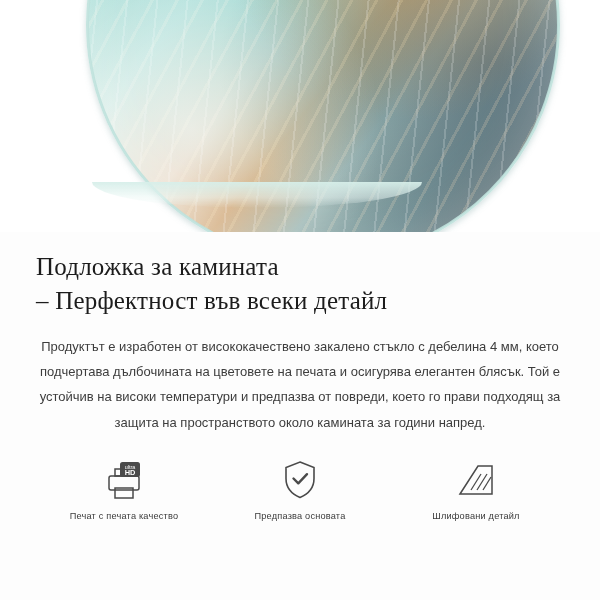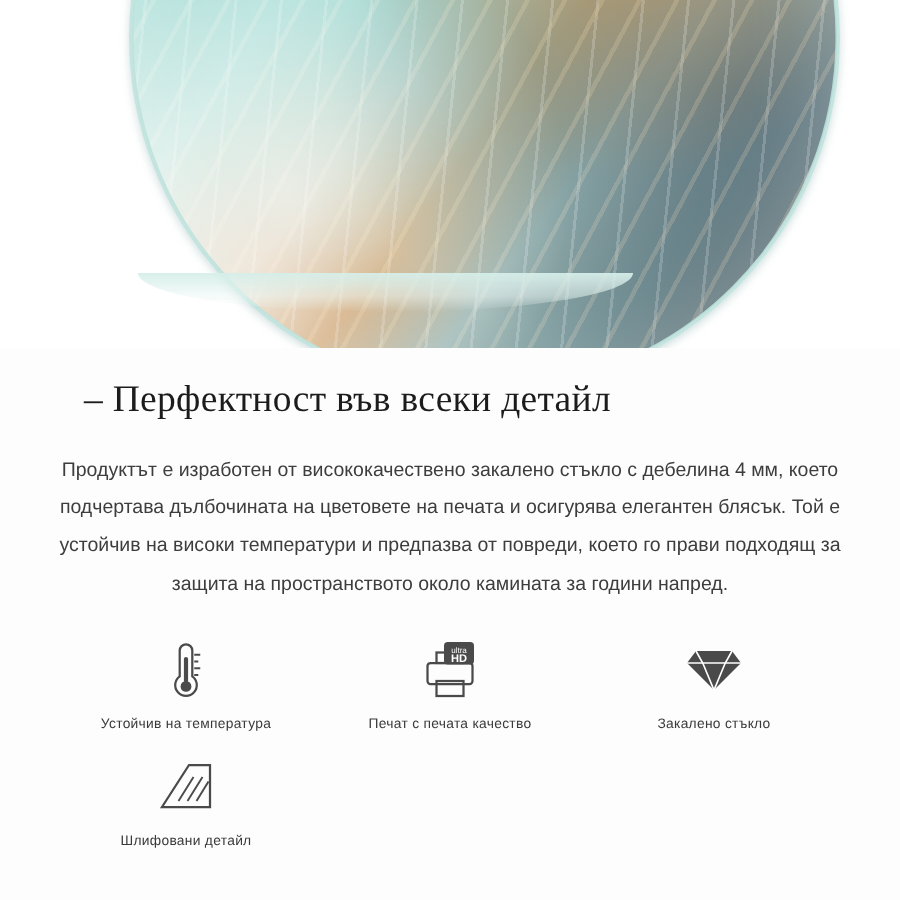--- a/index.html
+++ b/index.html
@@ -77,21 +77,21 @@
   .content { padding: 0 36px; }
   .headline {
     margin-top: 18px;
     font-family: "Liberation Serif", serif;
     font-size: 25px;
     line-height: 1.35;
     color: #1c1c1c;
     font-weight: 400;
     letter-spacing: 0.2px;
   }
-  .headline .line2 { display: block; margin-left: 20px; }
+  .headline .line2 { display: block; }
   .body-copy {
     margin-top: 16px;
     font-size: 13px;
     line-height: 1.95;
     color: #3d3d3d;
     max-width: 530px;
     text-align: center;
   }
 
   
@@ -129,67 +129,53 @@
 
   <div class="hero">
     <div class="hero-disc"></div>
     <div class="hero-edge"></div>
     <div class="hero-glass-strip"></div>
   </div>
 
   <div class="content">
 
     <h1 class="headline">
+      <span class="line1">Подложка за камината</span>
       <span class="line2">– Перфектност във всеки детайл</span>
     </h1>
 
     <p class="body-copy">Продуктът е изработен от висококачествено закалено стъкло с дебелина 4 мм, което подчертава дълбочината на цветовете на печата и осигурява елегантен блясък. Той е устойчив на високи температури и предпазва от повреди, което го прави подходящ за защита на пространството около камината за години напред.</p>
 
     <div class="features">
 
-      <div class="feature">
-        <div class="feature-icon">
-          <svg width="30" height="44" viewBox="0 0 30 44">
-            <path d="M15 5.5a4.2 4.2 0 0 0-4.2 4.2v17.2a7.2 7.2 0 1 0 8.4 0V9.7A4.2 4.2 0 0 0 15 5.5z" fill="none" stroke="#4a4a4a" stroke-width="1.5"></path>
-            <circle cx="15" cy="33.6" r="3.6" fill="#4a4a4a"></circle>
-            <rect x="13.6" y="14" width="2.8" height="17" rx="1.4" fill="#4a4a4a"></rect>
-            <line x1="20.5" y1="12.5" x2="24.5" y2="12.5" stroke="#4a4a4a" stroke-width="1.3"></line>
-            <line x1="20.5" y1="17" x2="23.2" y2="17" stroke="#4a4a4a" stroke-width="1.3"></line>
-            <line x1="20.5" y1="21.5" x2="24.5" y2="21.5" stroke="#4a4a4a" stroke-width="1.3"></line>
-            <line x1="20.5" y1="26" x2="23.2" y2="26" stroke="#4a4a4a" stroke-width="1.3"></line>
-          </svg>
-        </div>
-        <div class="feature-label">Устойчив на температура</div>
-      </div>
 
       <div class="feature">
         <div class="feature-icon">
           <svg width="52" height="44" viewBox="0 0 52 44">
             <rect x="11" y="18" width="30" height="14" rx="2" fill="none" stroke="#4a4a4a" stroke-width="1.5"></rect>
             <rect x="17" y="11" width="18" height="7" fill="none" stroke="#4a4a4a" stroke-width="1.5"></rect>
             <rect x="17" y="30" width="18" height="10" fill="none" stroke="#4a4a4a" stroke-width="1.5"></rect>
             <rect x="22" y="4" width="20" height="15" rx="2.5" fill="#4a4a4a"></rect>
             <text x="32" y="11" font-family="Liberation Sans, sans-serif" font-size="5.4" fill="#ffffff" text-anchor="middle">ultra</text>
             <text x="32" y="17.4" font-family="Liberation Sans, sans-serif" font-size="7.4" font-weight="bold" fill="#ffffff" text-anchor="middle">HD</text>
           </svg>
         </div>
         <div class="feature-label">Печат с печата качество</div>
       </div>
 
-
       <div class="feature">
         <div class="feature-icon">
-          <svg width="44" height="40" viewBox="0 0 44 40">
-            <path d="M10 8 H34 L40 16 L22 34 L4 16 Z" fill="#4a4a4a"></path>
-            <path d="M10 8 L14.5 16 L22 34 L29.5 16 L34 8" fill="none" stroke="#ffffff" stroke-width="1.1"></path>
-            <path d="M4 16 H40" stroke="#ffffff" stroke-width="1.1"></path>
+          <svg width="38" height="44" viewBox="0 0 38 44">
+            <path d="M19 4 L33 9.5 v11c0 9.6-6 15.6-14 19-8-3.4-14-9.4-14-19v-11z" fill="none" stroke="#4a4a4a" stroke-width="1.6"></path>
+            <path d="M12.5 20.5 l4.8 4.8 L26 16.2" fill="none" stroke="#4a4a4a" stroke-width="2.4" stroke-linecap="round" stroke-linejoin="round"></path>
           </svg>
         </div>
-        <div class="feature-label">Закалено стъкло</div>
+        <div class="feature-label">Предпазва основата</div>
       </div>
+
 
       <div class="feature">
         <div class="feature-icon">
           <svg width="40" height="40" viewBox="0 0 40 40">
             <path d="M4 34 L22 6 H36 V34 Z" fill="none" stroke="#4a4a4a" stroke-width="1.5"></path>
             <line x1="15" y1="30" x2="25" y2="14" stroke="#4a4a4a" stroke-width="1.3"></line>
             <line x1="21" y1="30" x2="31" y2="14" stroke="#4a4a4a" stroke-width="1.3"></line>
             <line x1="27" y1="30" x2="35" y2="17" stroke="#4a4a4a" stroke-width="1.3"></line>
           </svg>
         </div>

